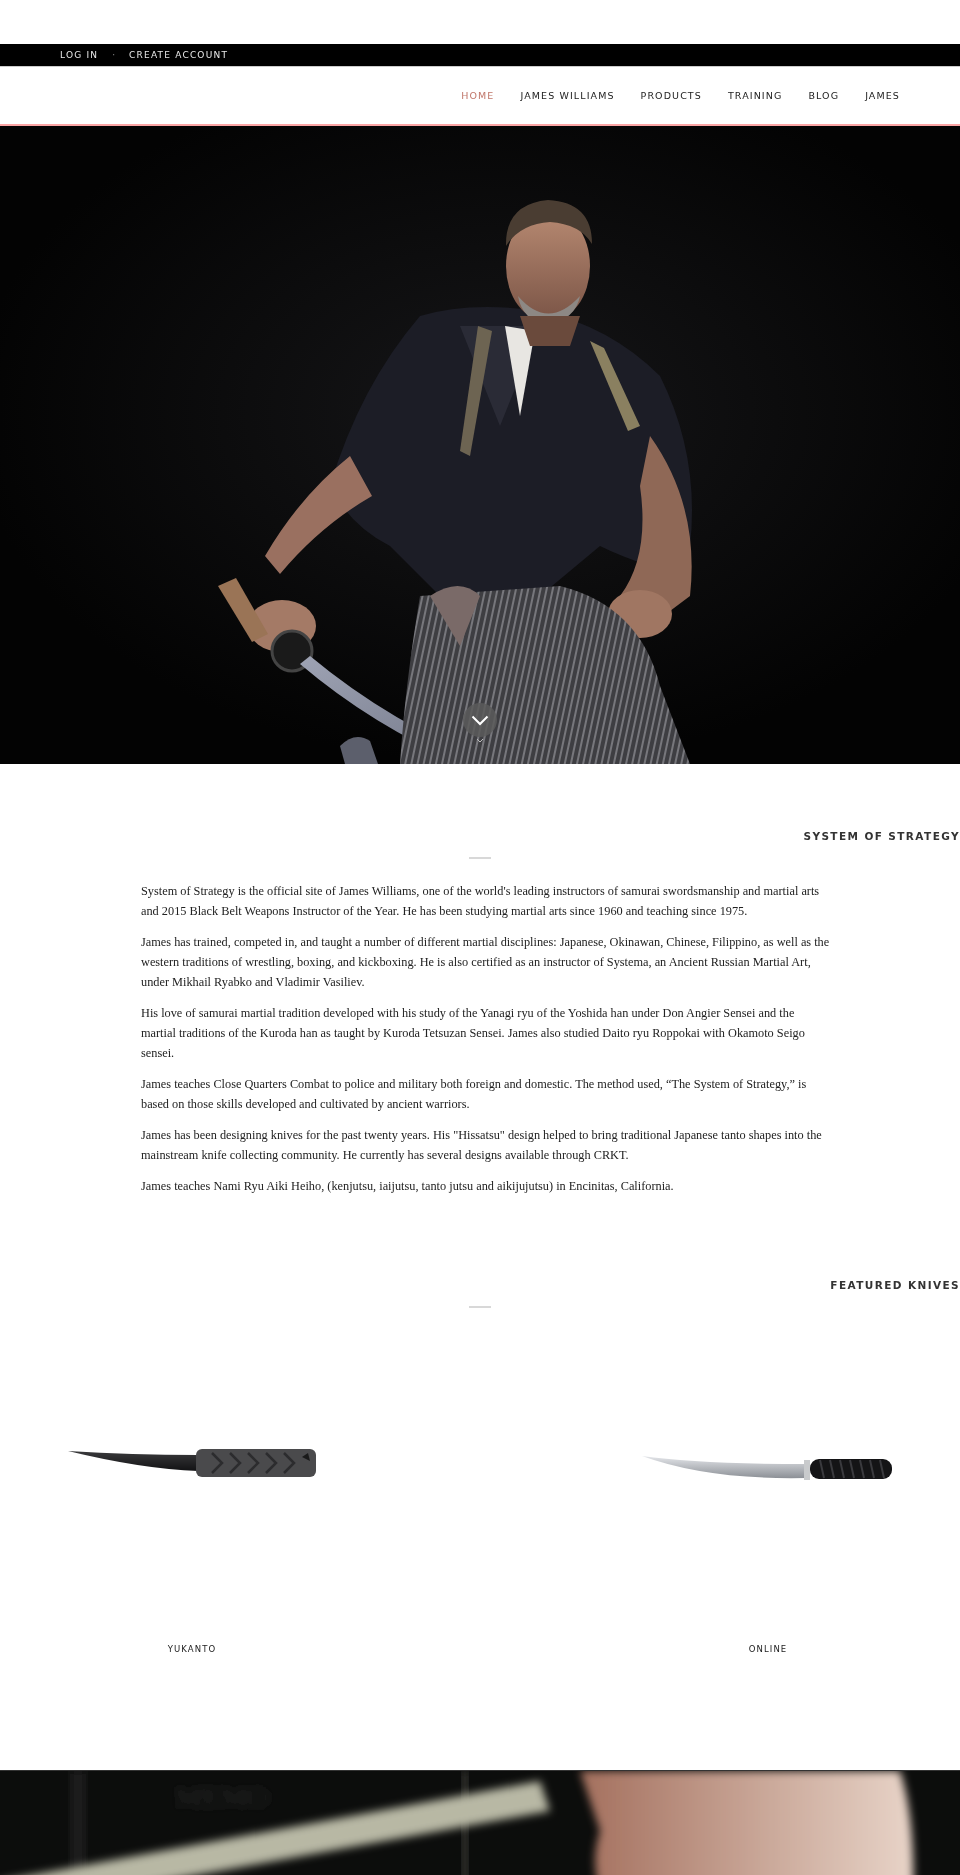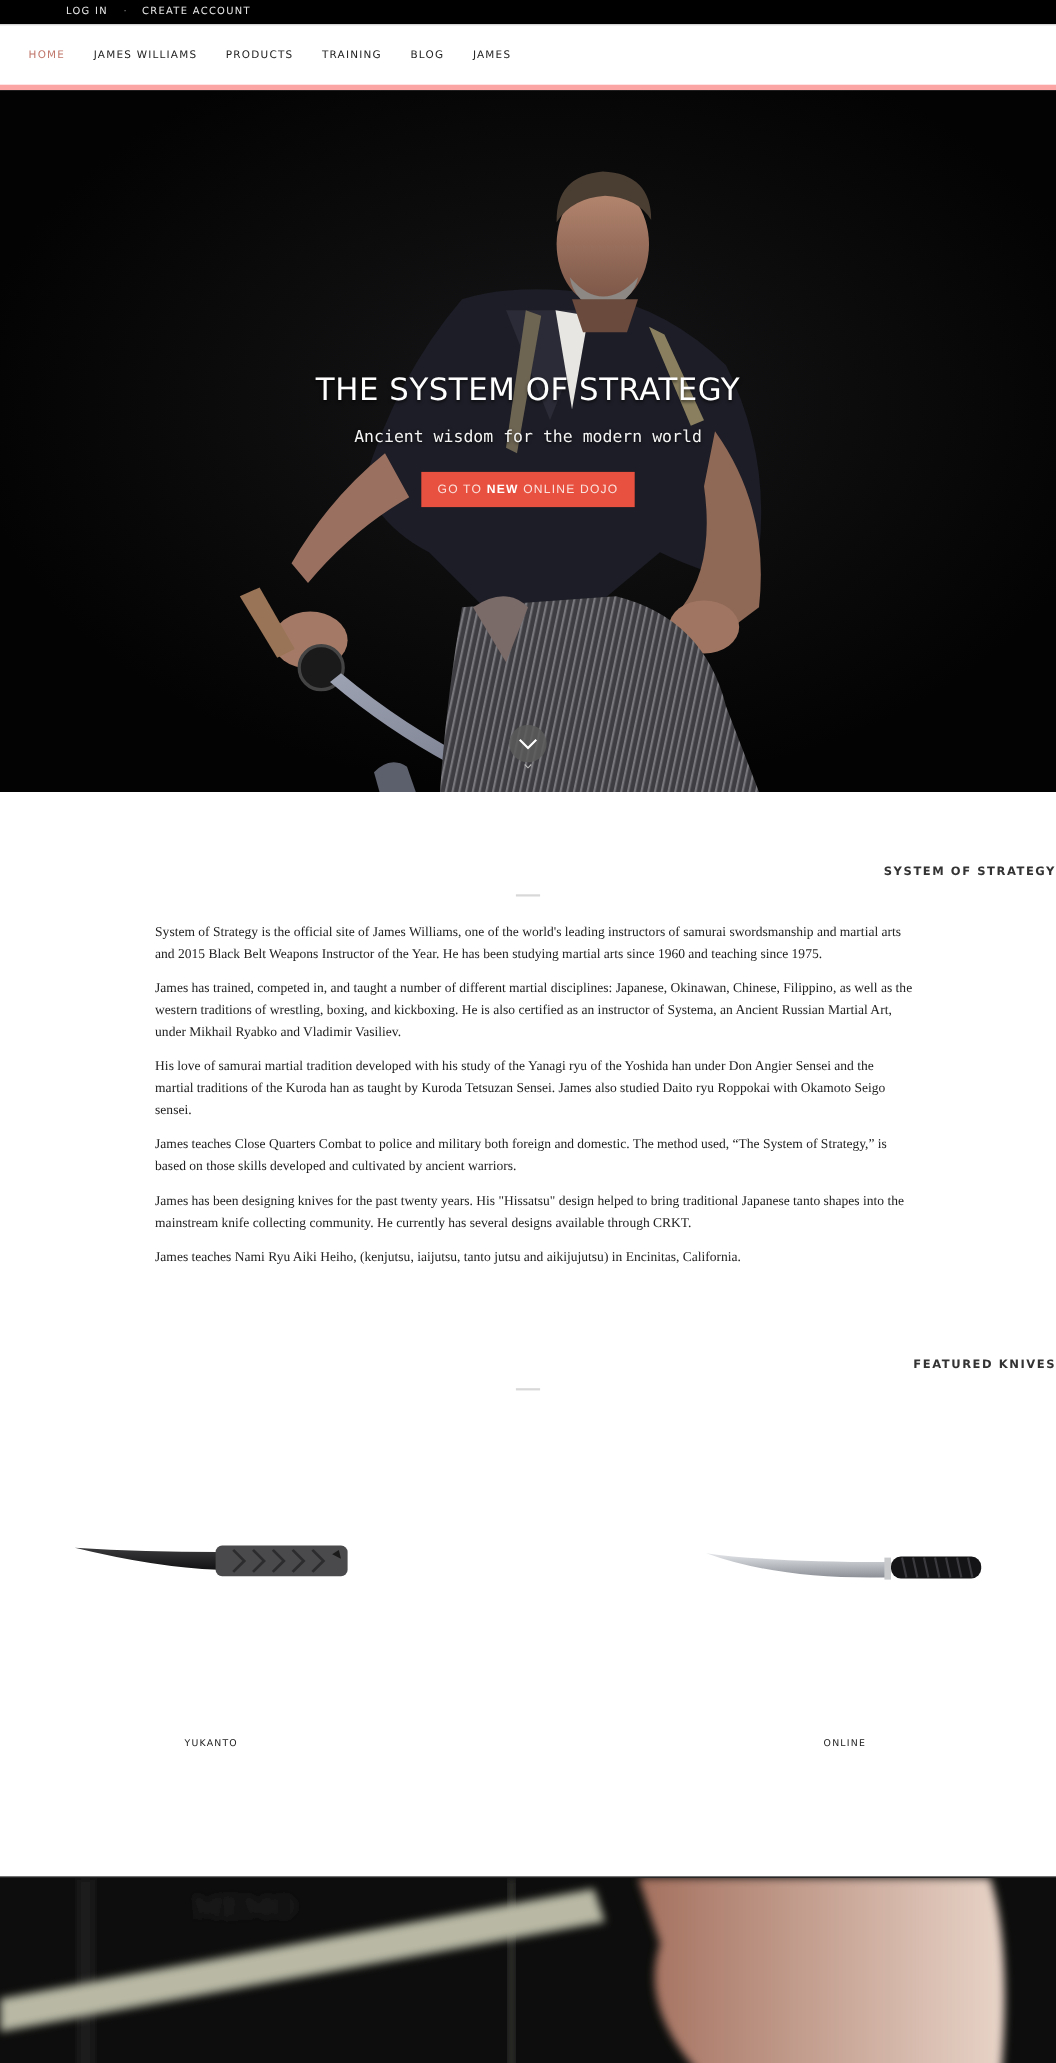--- a/index.html
+++ b/index.html
@@ -1,25 +1,25 @@
 <!DOCTYPE html>
 <html><head>
   <meta charset="utf-8">
   <style>
     * { box-sizing: border-box; margin: 0; padding: 0; }
     html, body { width: 960px; background: #ffffff; }
     body { font-family: "DejaVu Sans", sans-serif; color: #222; overflow-x: hidden; }
 
     
-    .topbar { height: 22px; background: #000; display: flex; align-items: center; padding-left: 60px; }
+    .topbar { height: 22px; background: #000; display: flex; align-items: center; padding-left: 60px; margin-top: 44px; }
     .topbar a { color: #e8e8e8; font-size: 9px; letter-spacing: 1.2px; text-decoration: none; font-family: "DejaVu Sans", sans-serif; }
     .topbar .sep { color: #888; font-size: 9px; margin: 0 14px; }
 
     
-    .header { height: 60px; background: #fff; border-top: 1px solid #ccc; border-bottom: 5px solid #fca5a5; display: flex; align-items: center; justify-content: flex-start; padding-right: 60px; }
+    .header { height: 60px; background: #fff; border-top: 1px solid #ccc; border-bottom: 2px solid #fca5a5; display: flex; align-items: center; justify-content: flex-end; padding-right: 60px; }
     .nav { display: flex; align-items: center; }
     .nav a { font-size: 9.5px; letter-spacing: 1.1px; color: #222; text-decoration: none; margin-left: 26px; }
     .nav a.active { color: #c0766a; }
 
     
     .hero { position: relative; height: 638px; background: #050505; overflow: hidden; }
     .hero svg.scene { position: absolute; left: 0; top: 0; width: 960px; height: 638px; }
     .hero-content { position: absolute; left: 0; right: 0; top: 256px; text-align: center; }
     .hero-title { color: #fff; font-size: 28px; font-weight: normal; letter-spacing: 0.5px; font-family: "DejaVu Sans", sans-serif; text-shadow: 0 1px 3px rgba(0,0,0,0.6); }
     .hero-sub { color: #f4f4f4; font-size: 15px; margin-top: 17px; font-family: "DejaVu Sans Mono", monospace; text-shadow: 0 1px 3px rgba(0,0,0,0.7); }
@@ -33,21 +33,21 @@
     .section-title { text-align: right; font-size: 10.5px; letter-spacing: 1.4px; color: #333; font-family: "DejaVu Sans", sans-serif; }
     .title-rule { width: 22px; height: 2px; background: #d8d8d8; margin: 15px auto 0; }
     .about-body { width: 700px; margin: 22px auto 0; padding-left: 11px; }
     .about-body p { font-family: Liberation Serif, serif; font-size: 12.3px; line-height: 20px; color: #222; margin-bottom: 11px; }
 
     
     .featured { padding-top: 72px; }
     .products { display: flex; justify-content: space-between; width: 960px; margin-top: 30px; padding: 0 48px; }
     .product { width: 288px; text-align: center; }
     .product-img { height: 250px; display: flex; align-items: center; justify-content: center; }
-    .product-name { font-size: 8.5px; letter-spacing: 1.1px; color: #222; margin-top: 36px; font-family: "DejaVu Sans", sans-serif; }
+    .product-name { font-size: 8.5px; letter-spacing: 1.1px; color: #222; margin-top: 56px; font-family: "DejaVu Sans", sans-serif; }
 
     
     .bottom-banner { position: relative; margin-top: 116px; height: 182px; background: #0a0a0a; overflow: hidden; border-top: 1px solid #333; }
     .bottom-banner svg { position: absolute; left: 0; top: 0; }
   </style>
 </head>
 <body>
 
 <div class="topbar">
   <a href="#">LOG IN</a>
@@ -110,25 +110,20 @@
     <path d="M300 538 Q420 640 590 680 L598 672 Q430 630 310 530 Z" fill="url(#blade)"></path>
 
     <path d="M650 310 Q700 380 690 470 L650 500 L620 470 Q650 430 640 360 Z" fill="#8f6856"></path>
     <ellipse cx="640" cy="488" rx="32" ry="24" fill="#a07662"></ellipse>
 
     <path d="M420 470 L560 460 Q640 480 660 560 L690 638 L400 638 Q405 560 420 470 Z" fill="url(#stripes)"></path>
     <path d="M430 470 Q460 450 480 470 L460 520 Z" fill="#7a6a68"></path>
     <path d="M340 620 Q355 605 370 615 L378 638 L345 638 Z" fill="#5c5f6c"></path>
   </svg>
 
-  <div class="hero-content">
-    <h1 class="hero-title">THE SYSTEM OF STRATEGY</h1>
-    <div class="hero-sub">Ancient wisdom for the modern world</div>
-    <a href="#" class="hero-btn"><span>GO TO </span><b>NEW</b><span> ONLINE DOJO</span></a>
-  </div>
 
   <div class="scroll-down">
     <svg width="18" height="11" viewBox="0 0 18 11">
       <path d="M1.5 1.5 L9 9 L16.5 1.5" fill="none" stroke="#fff" stroke-width="2"></path>
     </svg>
   </div>
   <svg class="scroll-down-small" viewBox="0 0 8 6">
     <path d="M1 1 L4 4 L7 1" fill="none" stroke="#bbb" stroke-width="1"></path>
   </svg>
 </section>

